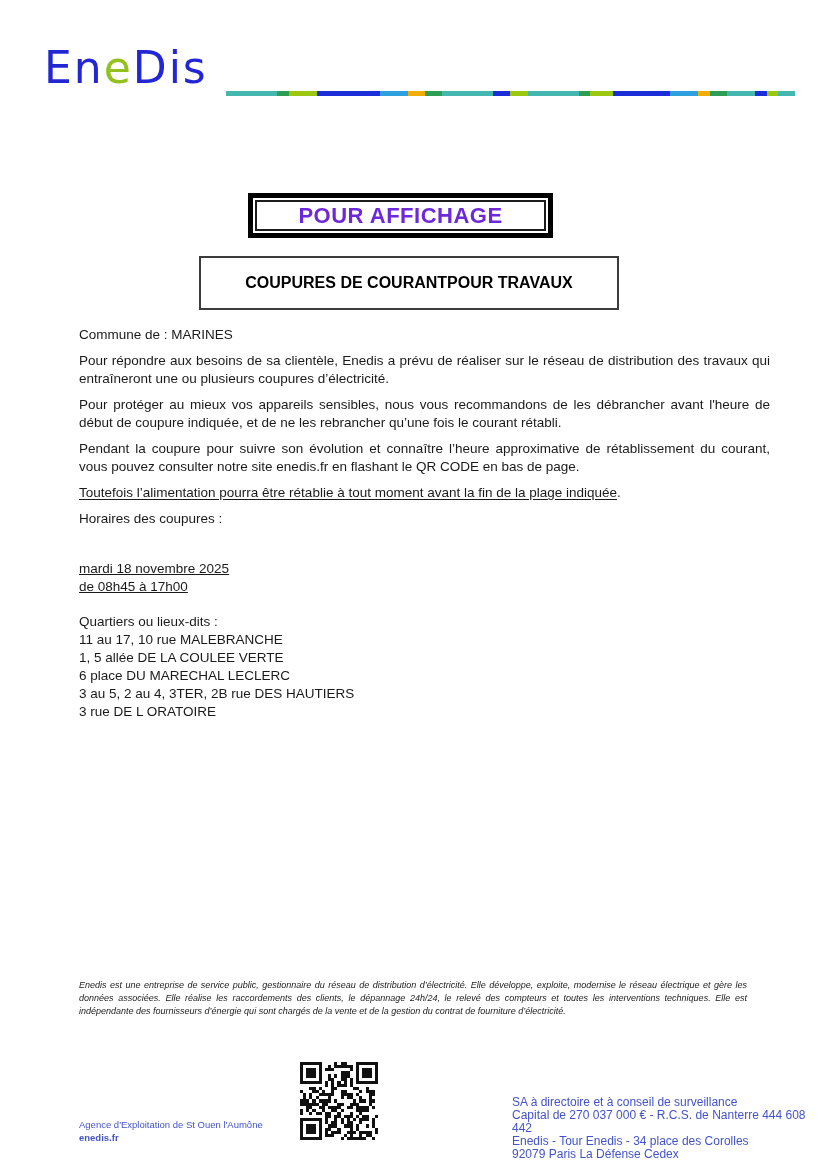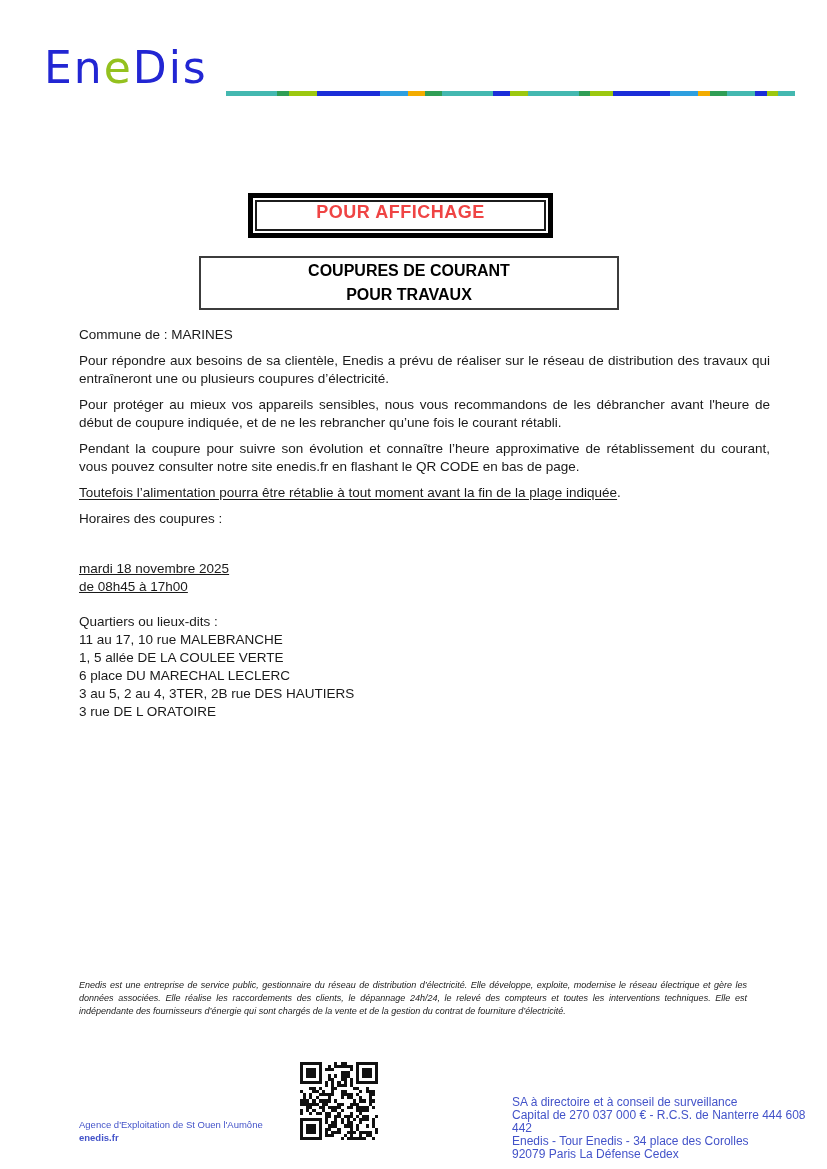--- a/index.html
+++ b/index.html
@@ -31,27 +31,27 @@
       #2f9e55 85% 88%,#44b8b0 88% 93%,#1b2ed8 93% 95%, #9cc80f 95% 97%,
       #44b8b0 97% 100%);
   }
   
   .banner-outer{
     position:absolute;left:248px;top:193px;width:305px;height:45px;
     box-sizing:border-box;border:5px solid #000;background:#fff;padding:2px;
   }
   .banner-inner{
     box-sizing:border-box;height:100%;border:2px solid #1c1c1c;
-    display:flex;align-items:flex-start;justify-content:center;
-    font-weight:bold;font-size:18px;letter-spacing:.5px;color:#ef4444;
+    display:flex;align-items:center;justify-content:center;
+    font-weight:bold;font-size:22px;letter-spacing:.5px;color:#6d28d9;
   }
   .notice-box{
     position:absolute;left:199px;top:256px;width:420px;height:54px;
     box-sizing:border-box;border:2px solid #3c3c3c;background:#fff;
-    display:flex;flex-direction:column;align-items:center;justify-content:center;
+    display:flex;flex-direction:row;align-items:center;justify-content:center;
     font-weight:bold;font-size:16px;line-height:24px;text-align:center;color:#000;
   }
   
   .body-text{
     position:absolute;left:79px;top:326px;width:691px;
     font-size:13.5px;line-height:18px;color:#1a1a1a;
   }
   .body-text p{margin:0 0 8px 0;}
   .body-text p.just{text-align:justify;}
   .u{text-decoration:underline;text-underline-offset:2px;}

